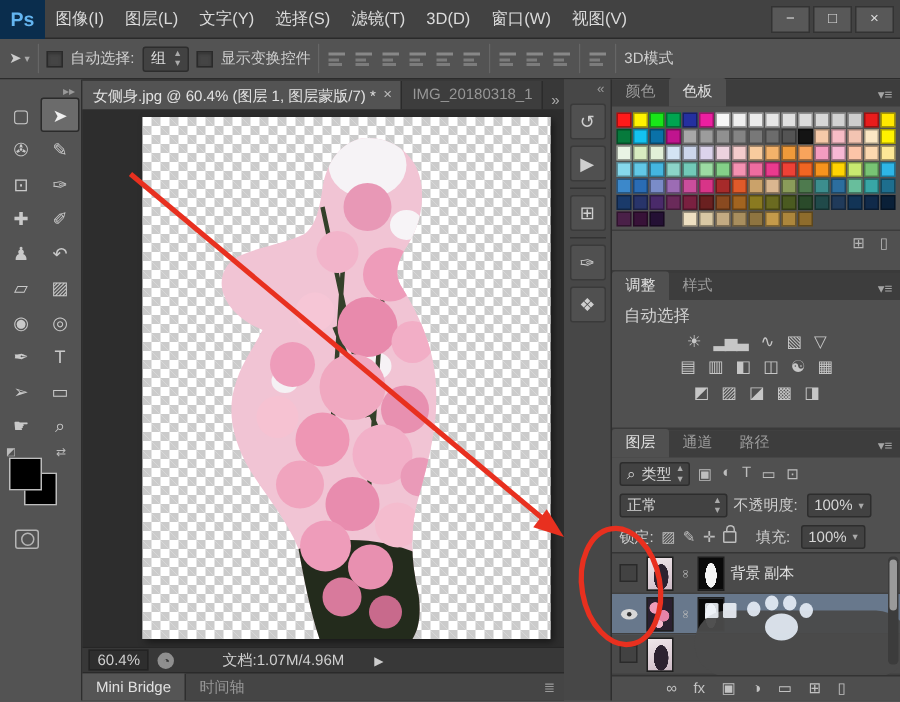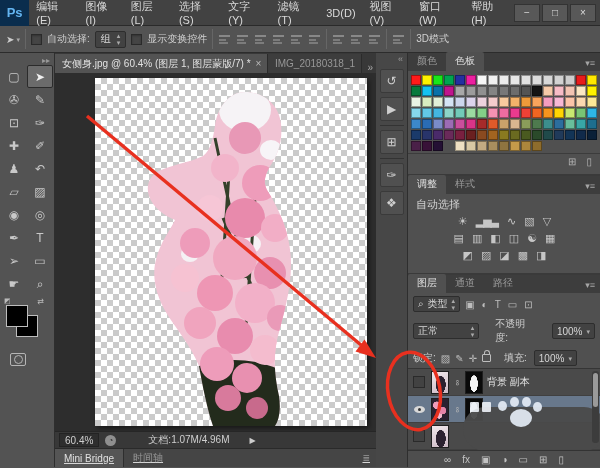--- a/index.html
+++ b/index.html
@@ -73,21 +73,21 @@
          box-shadow:2px 2px 5px rgba(0,0,0,.5); }
   .statusbar { height:17px; background:#383838; border-top:1px solid #262626; display:flex;
                align-items:center; gap:6px; padding:0 4px; font-size:10px; color:#cfcfcf; }
   .zoom-box { background:#2e2e2e; border:1px solid #232323; padding:0 5px; height:14px;
               display:flex; align-items:center; }
   .status-circle { width:11px; height:11px; border-radius:50%; background:#8f8f8f; color:#333;
                    font-size:8px; display:flex; align-items:center; justify-content:center; }
   .doc-info { margin-left:26px; }
   .status-play { margin-left:14px; color:#cdcdcd; font-size:8px; }
   .minibridge { height:19px; background:#454545; border-top:1px solid #2a2a2a; display:flex;
-                align-items:center; font-size:10px;text-decoration:underline; }
+                align-items:center; font-size:10px; }
   .mb-tab { padding:2px 9px; height:100%; display:flex; align-items:center; }
   .mb-tab.active { background:#555; color:#e0e0e0; border-right:1px solid #2e2e2e; }
   .mb-tab.dim { color:#969696; }
   .mb-menu { margin-left:auto; padding-right:6px; color:#9a9a9a; font-size:9px; }
 
   
   .dockstrip { width:32px; background:#474747; border-right:1px solid #2e2e2e;
                display:flex; flex-direction:column; align-items:center; }
   .dock-expand { align-self:flex-end; color:#9a9a9a; font-size:9px; padding:1px 4px; }
   .dock-ic { width:24px; height:24px; margin:4px 0; background:#505050; border:1px solid #3a3a3a;
@@ -115,29 +115,29 @@
   .adj-label { padding:3px 8px 1px; color:#d2d2d2; font-size:11px; }
   .adj-row { display:flex; justify-content:center; gap:9px; padding:2px 0; }
   .adj-ic { color:#c6c6c6; font-size:11px; letter-spacing:-1px; }
 
   
   .layers-panel { flex:1; display:flex; flex-direction:column; }
   .filter-row { display:flex; align-items:center; gap:5px; padding:3px 5px; }
   .filter-dd { background:#424242; border:1px solid #2d2d2d; border-radius:2px; height:16px;
                display:flex; align-items:center; gap:4px; padding:0 4px; font-size:10px; }
   .f-ic { color:#bdbdbd; font-size:10px; }
-  .blend-row { display:flex; align-items:center; gap:16px; padding:2px 5px; font-size:10px; }
+  .blend-row { display:flex; align-items:center; gap:4px; padding:2px 5px; font-size:10px; }
   .blend-dd { width:72px; justify-content:space-between; }
   .pct-dd { margin-left:2px; }
   .lock-row { display:flex; align-items:center; gap:5px; padding:3px 5px 2px; font-size:10px; }
   .lock-ic-css { width:9px; height:8px; border:1.5px solid #bdbdbd; border-radius:1px; position:relative; }
   .lock-ic-css::before { content:""; position:absolute; left:1px; top:-5px; width:4px; height:4px;
                 border:1.5px solid #bdbdbd; border-bottom:none; border-radius:3px 3px 0 0; }
   .layer-list { flex:1; position:relative; background:#4a4a4a; border-top:1px solid #353535;
-                overflow:hidden; }
+                overflow:hidden;font-family:Liberation Serif, serif; }
   .layer-row { display:flex; align-items:center; gap:4px; padding:2px 3px; height:27px;
                border-bottom:1px solid #404040; }
   .layer-row.selected { background:#68788c; }
   .eye-cell { width:16px; display:flex; justify-content:center; }
   .eye { width:11px; height:7px; border-radius:50%; background:#d8d8d8; position:relative; }
   .eye::after { content:""; position:absolute; width:3px; height:3px; border-radius:50%;
                 background:#333; top:2px; left:4px; }
   .eye-empty { width:12px; height:12px; background:#424242; border:1px solid #2a2a2a; }
   .thumb { width:18px; height:23px; border:1px solid #1f1f1f; }
   .thumb-woman { background:
@@ -170,30 +170,28 @@
   .annot { position:absolute; left:0; top:0; pointer-events:none; z-index:50; }
 </style>
 </head>
 <body>
 
 <div class="app">
 
   <div class="menubar">
     <div class="ps-logo">Ps</div>
     <div class="menu-items" id="menuItems">
-        <span class="menu-item">编辑(E)</span>
         <span class="menu-item">图像(I)</span>
         <span class="menu-item">图层(L)</span>
+        <span class="menu-item">文字(Y)</span>
         <span class="menu-item">选择(S)</span>
-        <span class="menu-item">文字(Y)</span>
         <span class="menu-item">滤镜(T)</span>
         <span class="menu-item">3D(D)</span>
+        <span class="menu-item">窗口(W)</span>
         <span class="menu-item">视图(V)</span>
-        <span class="menu-item">窗口(W)</span>
-        <span class="menu-item">帮助(H)</span>
       </div>
     <div class="win-controls">
       <span class="win-btn">−</span>
       <span class="win-btn">□</span>
       <span class="win-btn">×</span>
     </div>
   </div>
 
   <div class="optionsbar">
     <span class="tool-preset">

